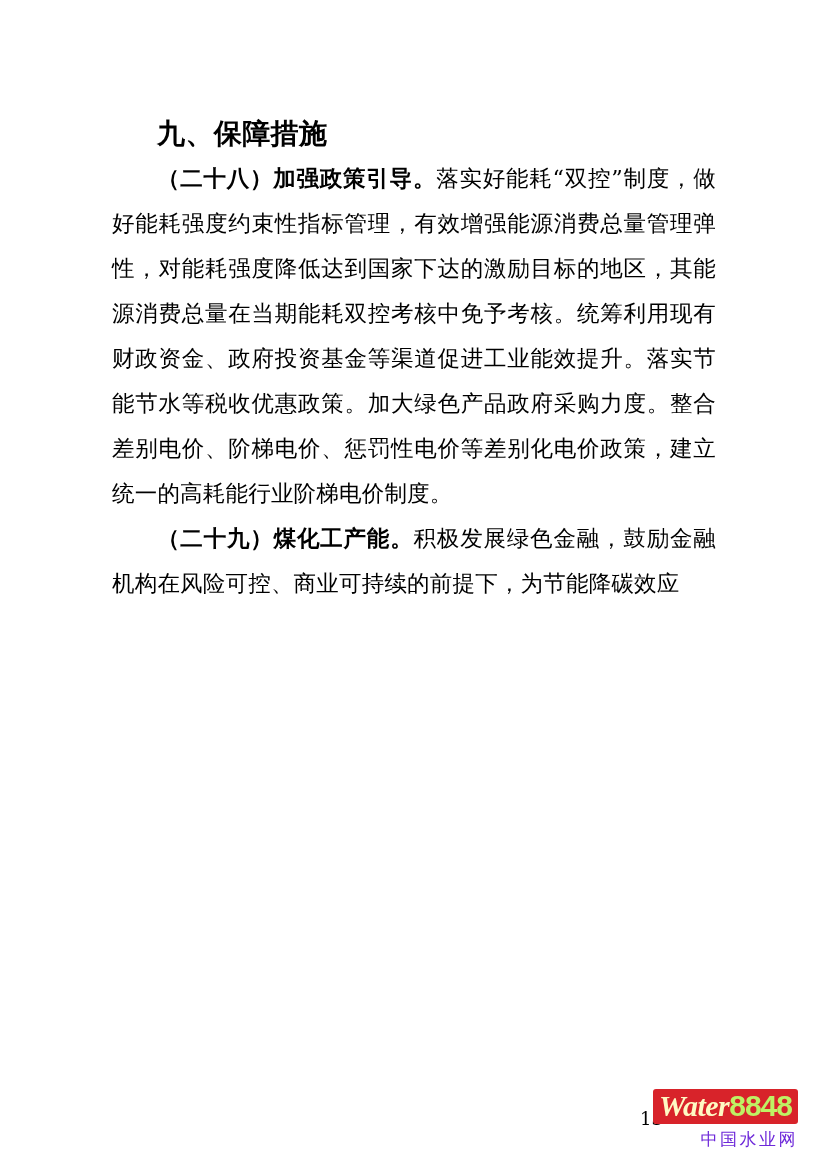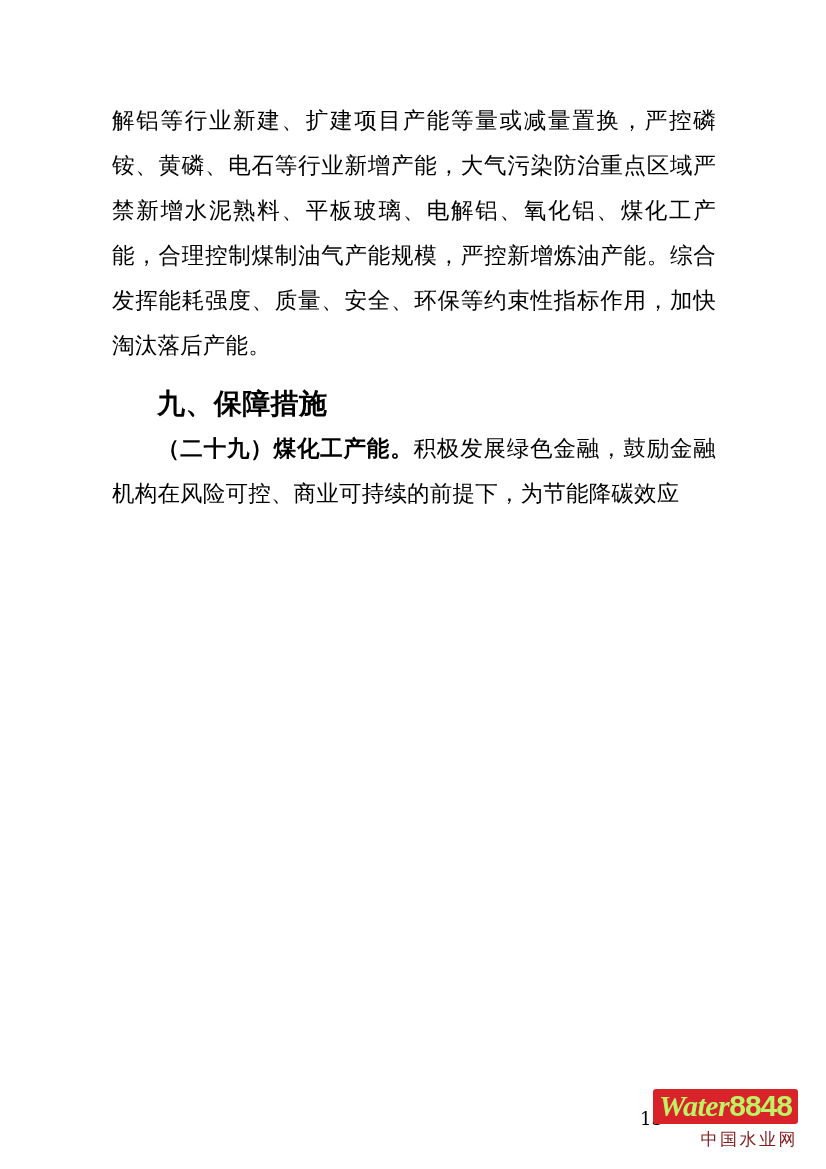--- a/index.html
+++ b/index.html
@@ -77,53 +77,53 @@
     background: #d8232a;
     padding: 2px 6px 3px 6px;
     border-radius: 3px;
     line-height: 1;
   }
   .wm-water {
     font-family: "Liberation Serif", "DejaVu Serif", serif;
     font-weight: bold;
     font-style: italic;
     font-size: 30px;
-    color: #bef264;
+    color: #fef9c3;
     letter-spacing: -0.5px;
     margin-top: 40px;
   }
   .wm-num {
     font-family: "Liberation Sans", sans-serif;
     font-weight: bold;
     font-size: 30px;
     color: #bef264;
     letter-spacing: -1px;
   }
   .wm-bottom {
     margin-top: 4px;
     font-family: "DejaVu Sans", "Liberation Sans", sans-serif;
     font-size: 17px;
-    color: #7f1d1d;
+    color: #6d28d9;
     letter-spacing: 2.5px;
     text-align: right;
   }
 </style>
 </head>
 <body>
 
 <div class="page">
   <div class="doc-body">
 
-    <p class="para continued">解铝等行业新建、扩建项目产能等量或减量置换，严控磷铵、黄磷、电石等行业新增产能，大气污染防治重点区域严禁新增水泥熟料、平板玻璃、电解铝、氧化铝、煤化工产能，合理控制煤制油气产能规模，严控新增炼油产能。综合发挥能耗强度、质量、安全、环保等约束性指标作用，加快淘汰落后产能。</p>
 
     <div class="spacer-top"></div>
 
     <h2 class="section-head">九、保障措施</h2>
 
 
+    <p class="para indent"><span class="bold-lead">（二十八）加强政策引导。</span><span>落实好能耗“双控”制度，做好能耗强度约束性指标管理，有效增强能源消费总量管理弹性，对能耗强度降低达到国家下达的激励目标的地区，其能源消费总量在当期能耗双控考核中免予考核。统筹利用现有财政资金、政府投资基金等渠道促进工业能效提升。落实节能节水等税收优惠政策。加大绿色产品政府采购力度。整合差别电价、阶梯电价、惩罚性电价等差别化电价政策，建立统一的高耗能行业阶梯电价制度。</span></p>
 
     <p class="para indent"><span class="bold-lead">（二十九）煤化工产能。</span><span>积极发展绿色金融，鼓励金融机构在风险可控、商业可持续的前提下，为节能降碳效应</span></p>
 
   </div>
 </div>
 
 <div class="page-number">13</div>
 
 <div class="watermark">
   <span class="wm-top">

